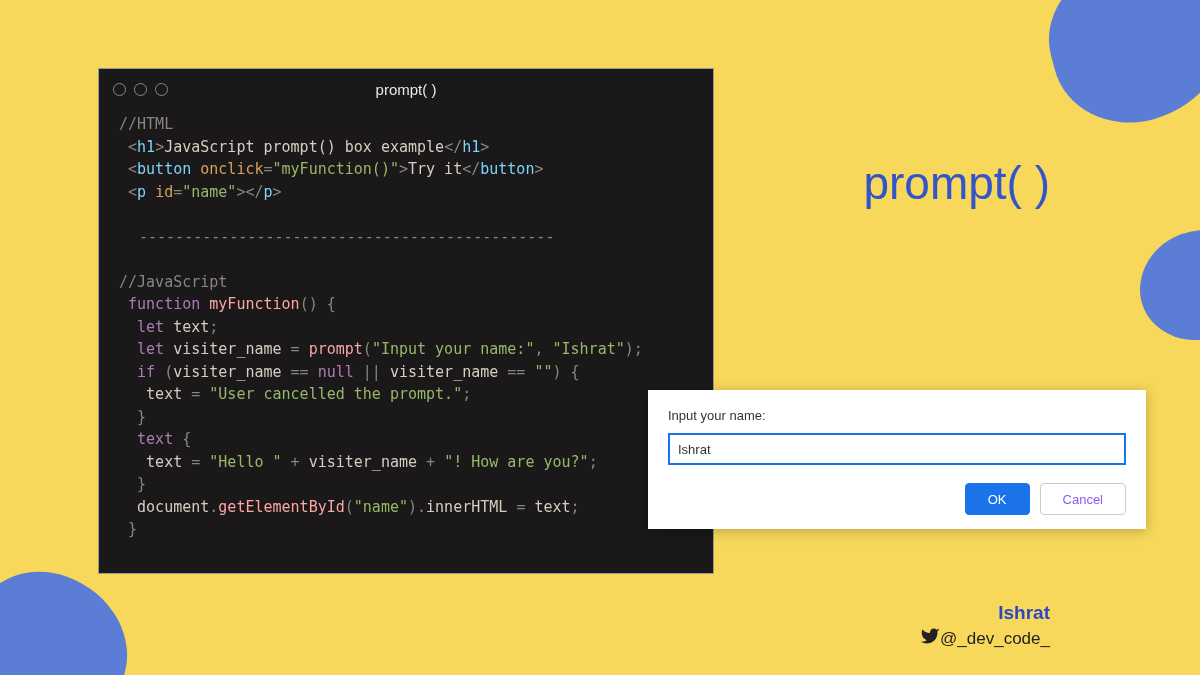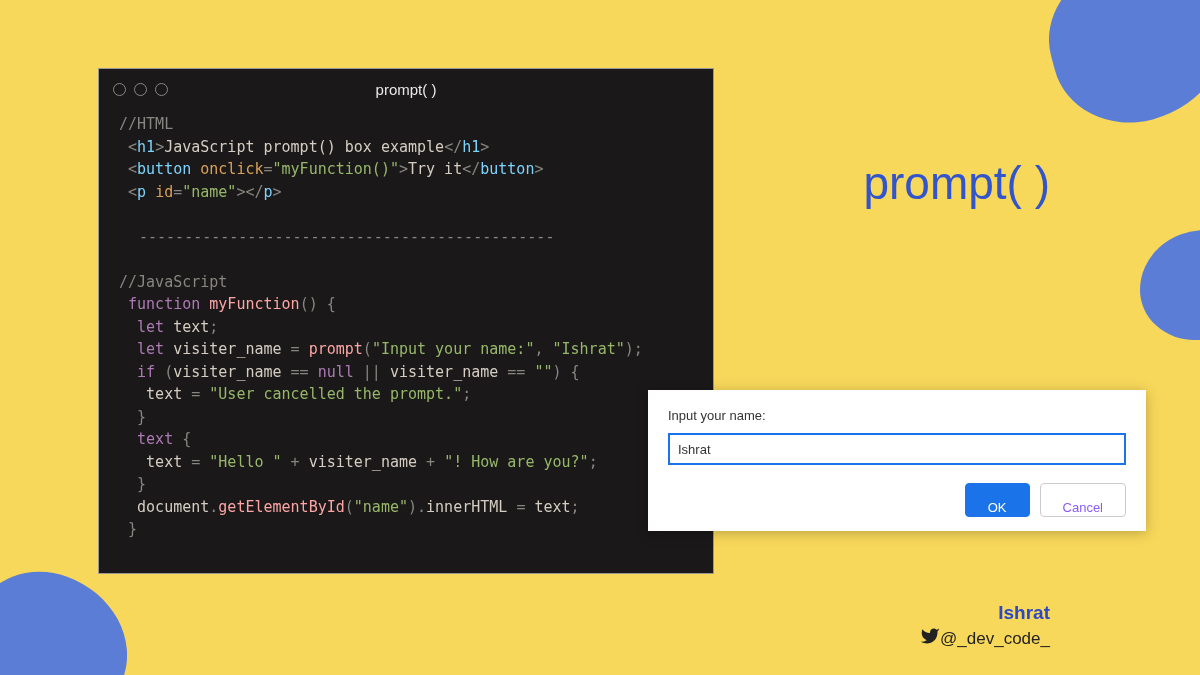--- a/index.html
+++ b/index.html
@@ -122,21 +122,21 @@
     }
     .dialog-input::selection { background: #cfe2ff; }
     .dialog-buttons {
       display: flex;
       justify-content: flex-end;
       gap: 10px;
       margin-top: 18px;
     }
     .btn {
       height: 32px;
-      padding: 16px 22px;
+      padding: 8px 22px;
       border-radius: 4px;
       font-size: 13px;
       cursor: pointer;
     }
     .btn-primary {
       background: #1a73e8;
       color: #fff;
       border: 1px solid #1a73e8;
       font-weight: 500;
     }

